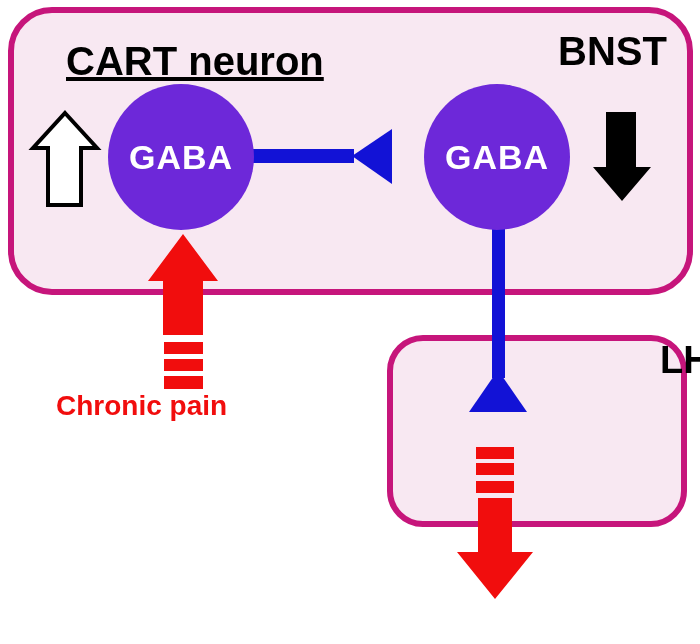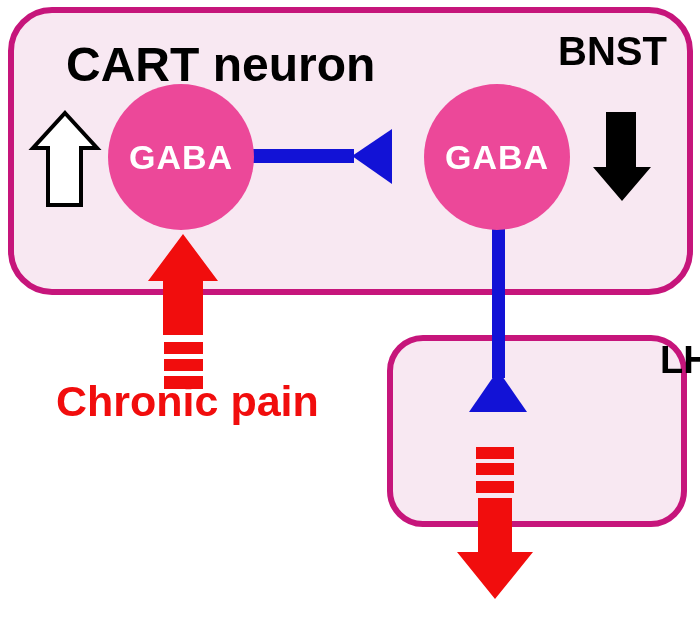--- a/index.html
+++ b/index.html
@@ -24,21 +24,21 @@
   .shape-layer {
     position: absolute;
     left: 0; top: 0;
     width: 700px; height: 644px;
     z-index: 2;
   }
   .gaba-circle {
     position: absolute;
     width: 146px; height: 146px;
     border-radius: 50%;
-    background: #ec4899;
+    background: #6d28d9;
     color: #FFFFFF;
     display: flex;
     align-items: center;
     justify-content: center;
     font-weight: bold;
     font-size: 34px;
     letter-spacing: 1px;
     z-index: 3;
   }
   #gaba-circle-1 { left: 108px; top: 84px; }
@@ -46,23 +46,23 @@
 
   .diagram-label {
     position: absolute;
     font-weight: bold;
     line-height: 1.05;
     white-space: nowrap;
     z-index: 4;
     color: #000000;
   }
   #bnst-label { left: 558px; top: 30px; font-size: 40px; }
-  #cart-label { left: 66px;  top: 40px; font-size: 48px; }
+  #cart-label { left: 66px;  top: 40px; font-size: 40px; text-decoration: underline; }
   #lh-label   { left: 616px; top: 341px; font-size: 38px; margin-left: 44px; }
-  #chronic-pain-label { left: 56px;  top: 379px; font-size: 43px; color: #F10D0D; }
+  #chronic-pain-label { left: 56px;  top: 391px; font-size: 28px; color: #F10D0D; }
   #anxiety-label      { left: 423px; top: 600px; font-size: 38px; color: #F10D0D; }
 </style>
 </head>
 <body>
 
 <div class="canvas">
 
   <div class="region-box" id="bnst-box"></div>
   <div class="region-box" id="lh-box"></div>
 

